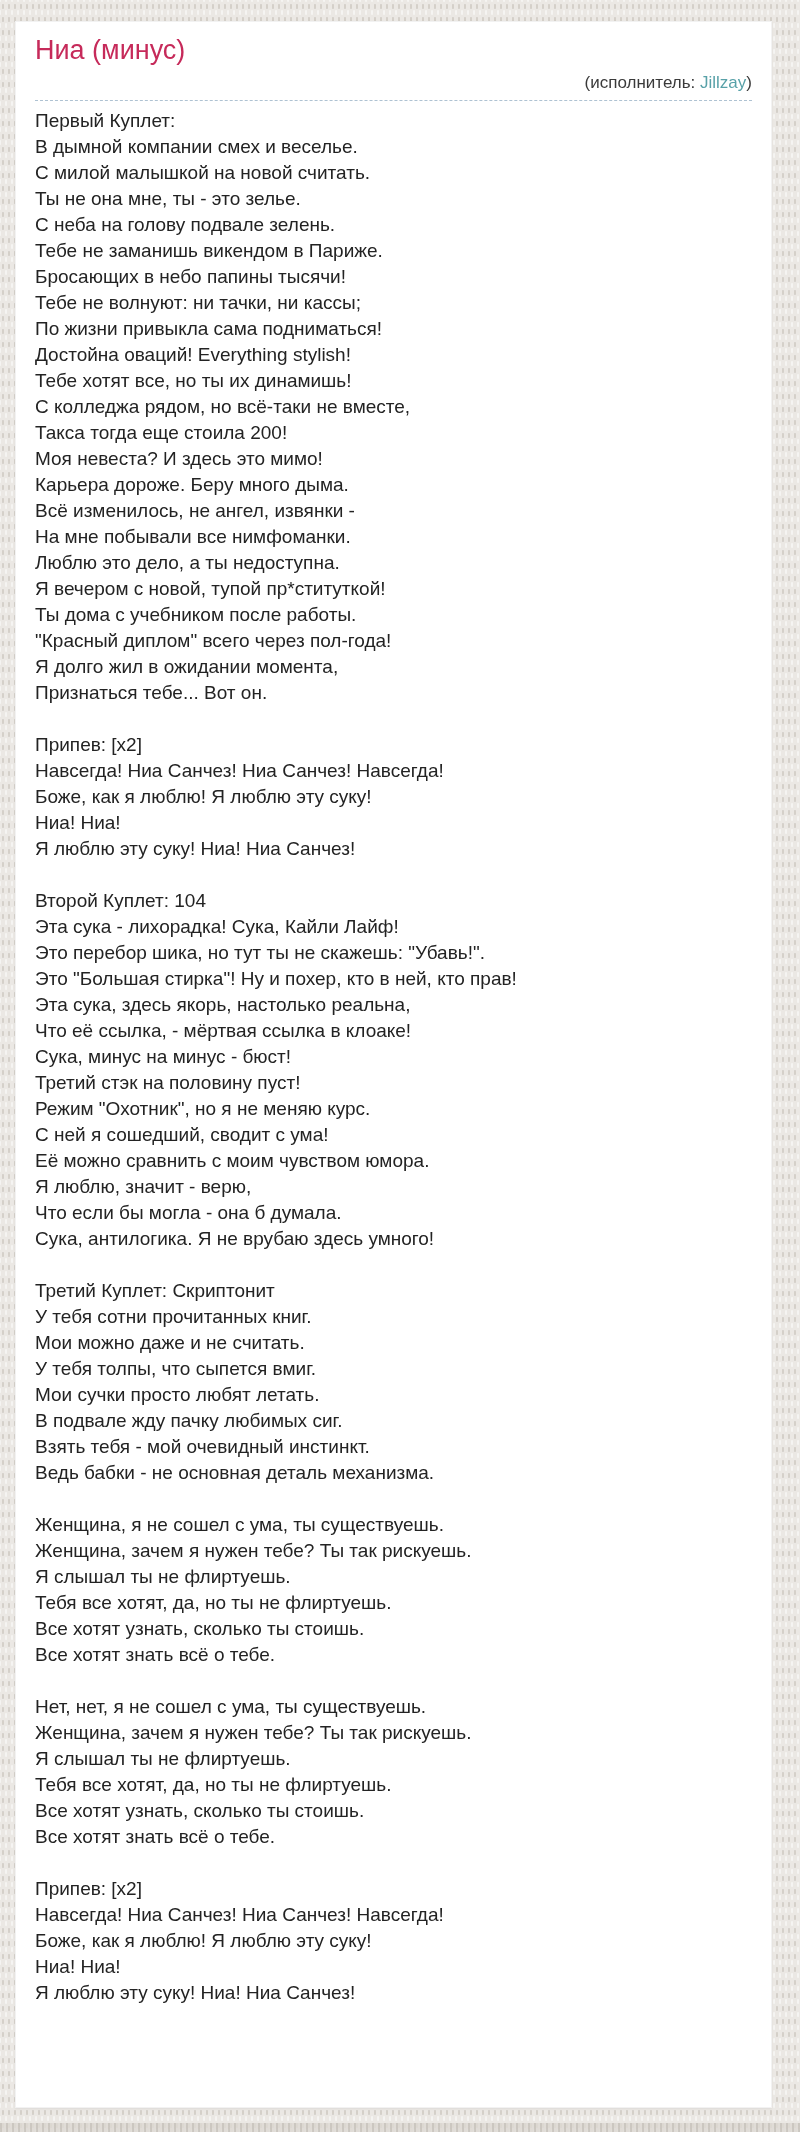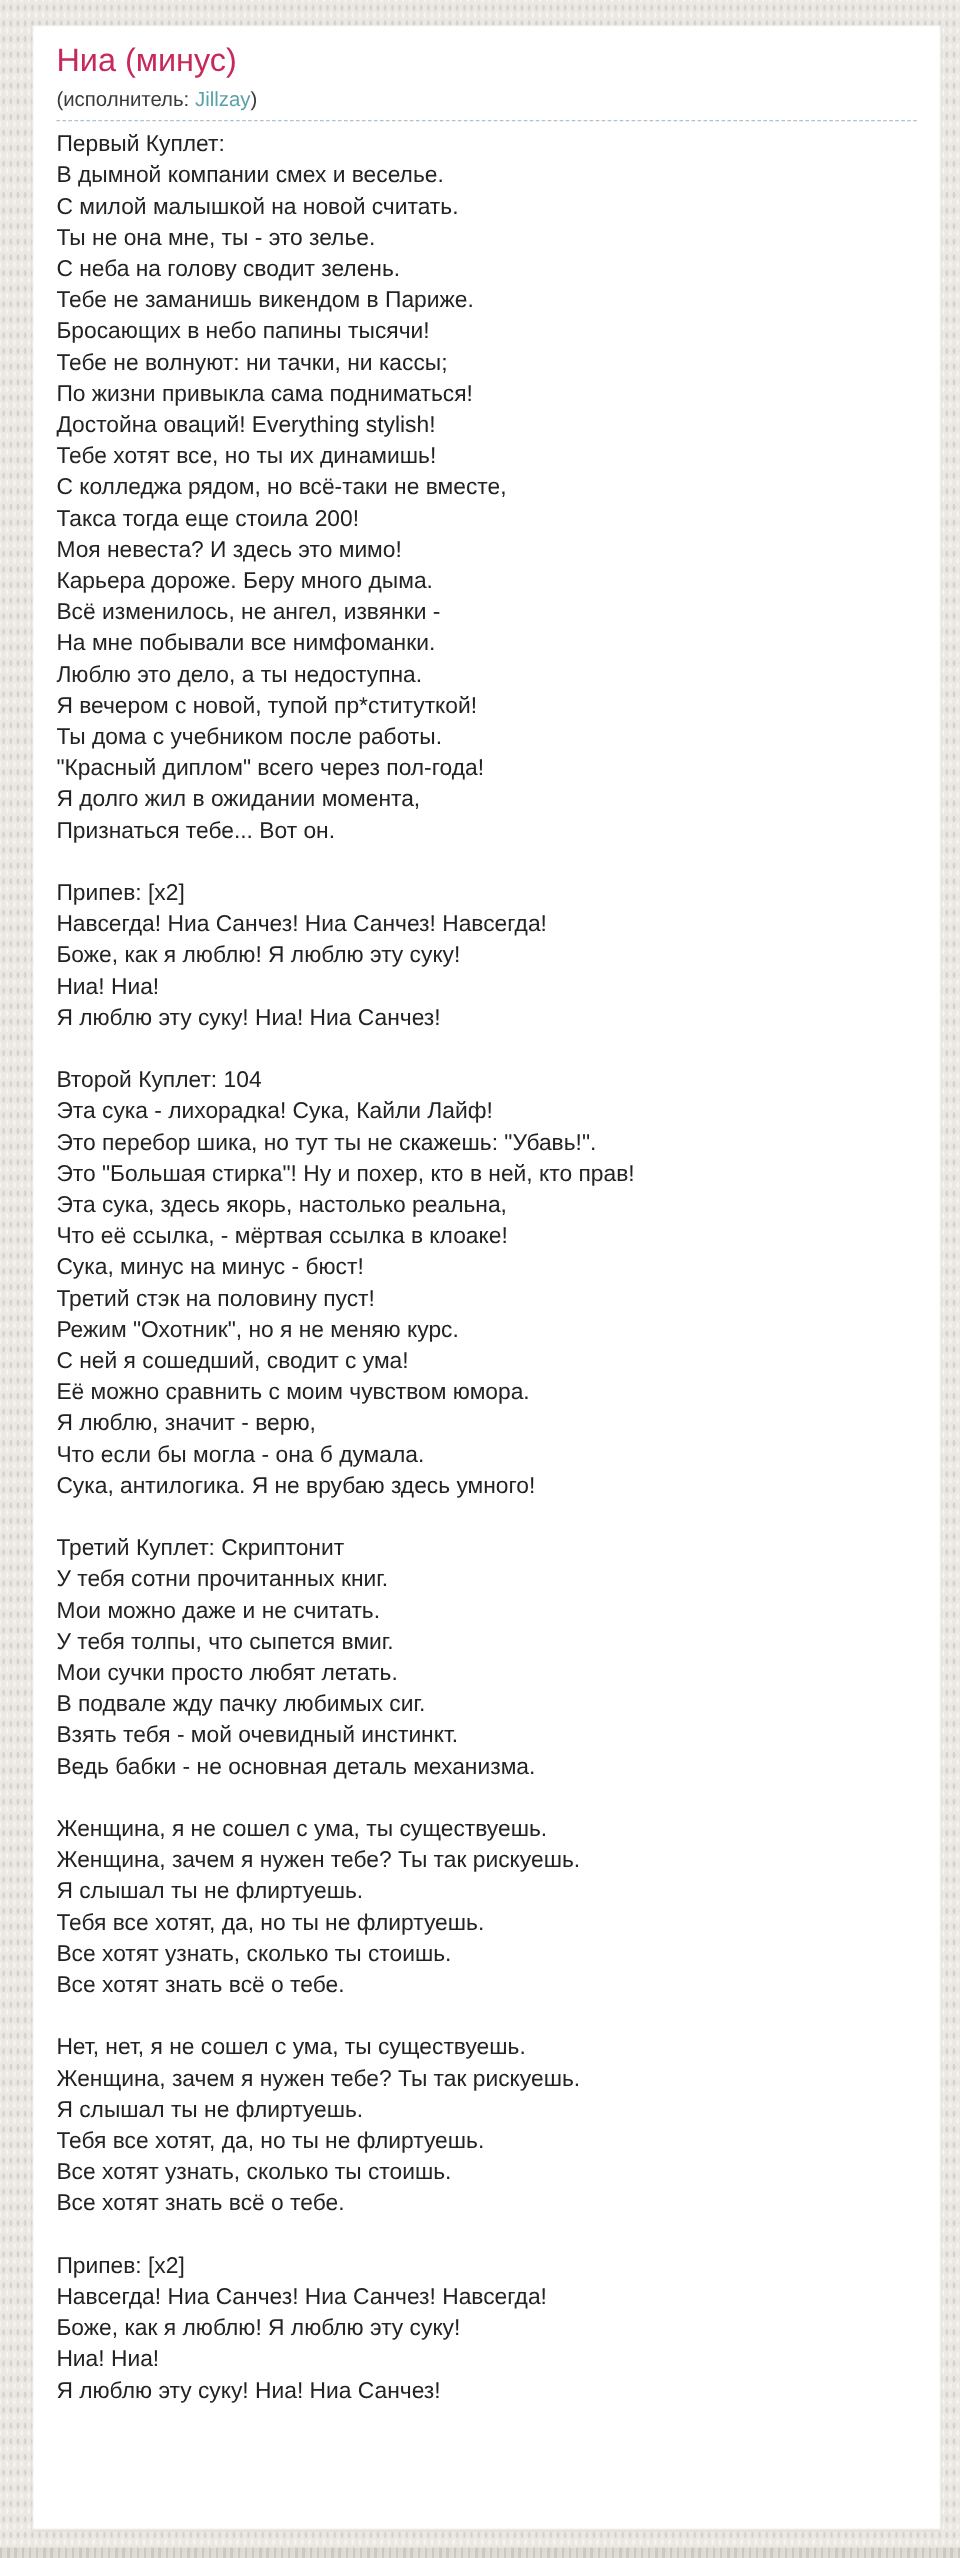--- a/index.html
+++ b/index.html
@@ -33,40 +33,41 @@
     background-position:0 0,3px 6px;
   }
   .bottom-band{
     position:absolute;left:0;bottom:0;width:100%;height:9px;
     background:var(--bottom-band);
     background-image:repeating-linear-gradient(90deg,rgba(120,112,102,.25) 0 2px,transparent 2px 6px);
     opacity:.8;
   }
   .card{
     position:absolute;
-    left:27px;top:21px;
+    left:15px;top:21px;
     width:757px;height:2087px;
     background:var(--card-background);
     border:1px solid rgba(0,0,0,.05);
     box-shadow:0 1px 2px rgba(0,0,0,.06);
     padding:11px 19px 22px 19px;
   }
   .song-title{
     font-size:27px;
     font-weight:400;
     color:var(--title);
     line-height:34px;
     margin-bottom:5px;
   }
   .artist-line{
     font-size:17px;
     color:var(--artist-text);
     line-height:21px;
     padding-bottom:7px;
     border-bottom:1px dashed var(--dashed-divider);
+    text-align:right;
   }
   .artist-line a{
     color:var(--artist-link);
     text-decoration:none;
     cursor:pointer;
   }
   .lyrics{
     margin-top:7px;
     font-size:19px;
     line-height:26px;
@@ -85,21 +86,21 @@
     <div class="artist-line">
       <span>(исполнитель:</span>
       <a href="#">Jillzay</a><span>)</span>
     </div>
     <div class="lyrics">
   <div class="stanza">
           <div class="line">Первый Куплет:</div>
           <div class="line">В дымной компании смех и веселье.</div>
           <div class="line">С милой малышкой на новой считать.</div>
           <div class="line">Ты не она мне, ты - это зелье.</div>
-          <div class="line">С неба на голову сводит зелень.</div>
+          <div class="line">С неба на голову подвале зелень.</div>
           <div class="line">Тебе не заманишь викендом в Париже.</div>
           <div class="line">Бросающих в небо папины тысячи!</div>
           <div class="line">Тебе не волнуют: ни тачки, ни кассы;</div>
           <div class="line">По жизни привыкла сама подниматься!</div>
           <div class="line">Достойна оваций! Everything stylish!</div>
           <div class="line">Тебе хотят все, но ты их динамишь!</div>
           <div class="line">С колледжа рядом, но всё-таки не вместе,</div>
           <div class="line">Такса тогда еще стоила 200!</div>
           <div class="line">Моя невеста? И здесь это мимо!</div>
           <div class="line">Карьера дороже. Беру много дыма.</div>

